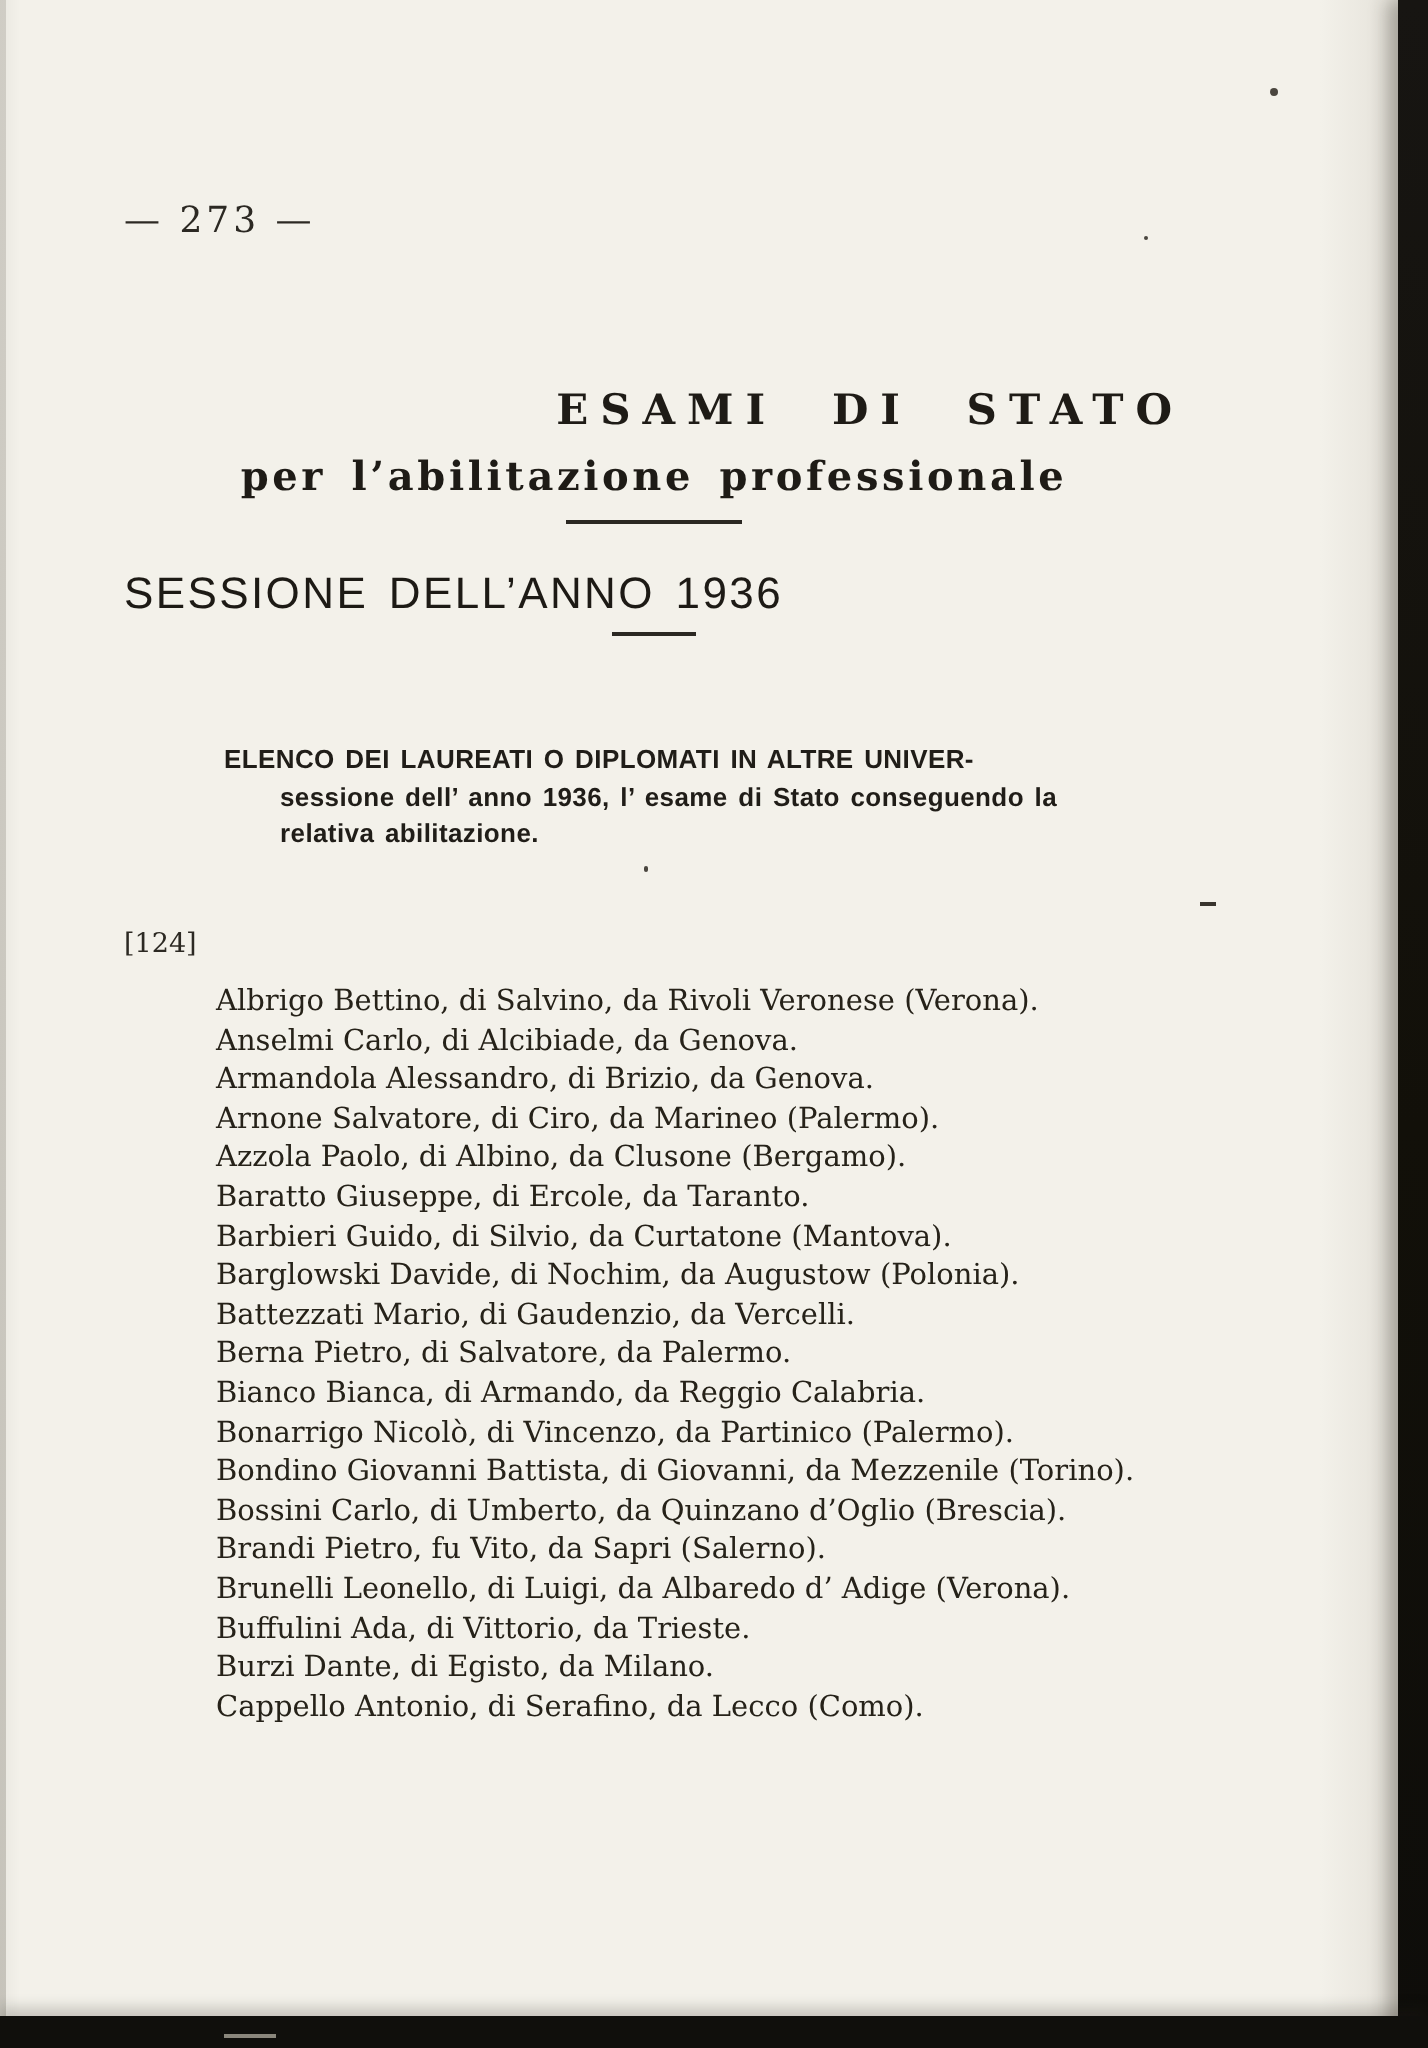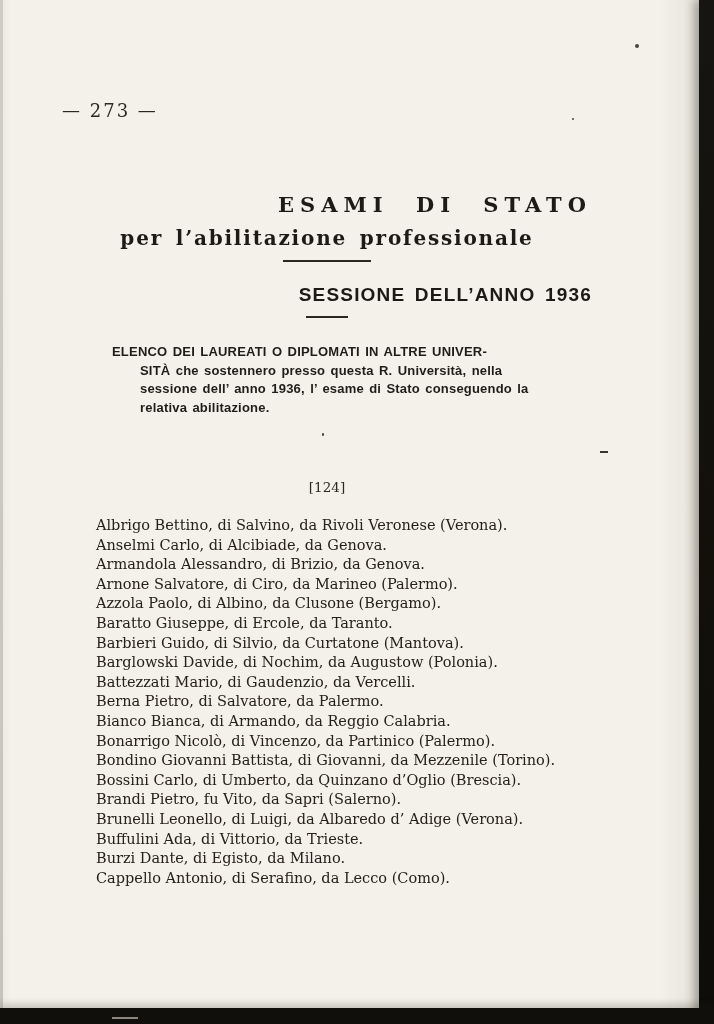--- a/index.html
+++ b/index.html
@@ -29,44 +29,44 @@
   .subtitle {
     position: absolute; top: 226px; left: 0; right: 0;
     text-align: center; font-weight: 700; font-size: 20px;
     letter-spacing: 1.8px; word-spacing: 4px; color: #1e1b16; white-space: nowrap;
   }
   .rule { position: absolute; left: 50%; transform: translateX(-50%); background: #2b2822; height: 2px; }
   .rule-title   { top: 260px; width: 88px; }
   .rule-session { top: 316px; width: 42px; }
   .session {
     position: absolute; top: 284px; left: 0; right: 0;
-    text-align: right; font-family: "Liberation Sans", "DejaVu Sans", sans-serif;
-    font-weight: 700; font-size: 19px; letter-spacing: 1.2px; word-spacing: 3px;
+    text-align: left; font-family: "Liberation Sans", "DejaVu Sans", sans-serif;
+    font-weight: 400; font-size: 22px; letter-spacing: 1.2px; word-spacing: 3px;
     color: #1d1a15; white-space: nowrap;
   }
   .intro {
     position: absolute; top: 343px; left: 50px; width: 440px;
     font-family: "Liberation Sans", "DejaVu Sans", sans-serif;
     font-weight: 700; font-size: 13px; line-height: 18.5px;
     letter-spacing: 0.2px; word-spacing: 1.5px; color: #201d18;
   }
   .intro-line { padding-left: 28px; white-space: nowrap; }
-  .intro-line.first { padding-left: 0; }
+  .intro-line.first { padding-left: 0; margin-top: 28px; }
   .section-heading {
     position: absolute; top: 440px; left: 0; right: 0;
     text-align: center; font-family: "Liberation Sans", "DejaVu Sans", sans-serif;
     font-weight: 700; font-size: 14.5px; letter-spacing: 0.4px; color: #1f1c17;
   }
   .section-count {
-    position: absolute; top: 479px; left: 0; right: 0;
-    text-align: center; font-size: 13.5px; color: #2c2923;
+    position: absolute; top: 464px; left: 0; right: 0;
+    font-size: 13.5px; color: #2c2923;
   }
   .list {
-    position: absolute; top: 492px; left: 34px; width: 470px;
-    font-size: 14.5px; line-height: 19.6px; color: #262219; margin-top: 24px;
+    position: absolute; top: 492px; left: 46px; width: 470px;
+    font-size: 14.5px; line-height: 19.6px; color: #262219;
   }
   .entry { white-space: nowrap; }
 
   
   .edge-left {
     position: absolute; left: 0; top: 0; width: 3px; height: 100%;
     background: linear-gradient(#c9c6be, #bdbab1); opacity: 0.8;
   }
   .edge-right {
     position: absolute; right: 0; top: 0; width: 15px; height: 100%;
@@ -95,21 +95,20 @@
 
     <div class="title">ESAMI DI STATO</div>
     <div class="subtitle">per l’abilitazione professionale</div>
     <div class="rule rule-title"></div>
 
     <div class="session">SESSIONE DELL’ANNO 1936</div>
     <div class="rule rule-session"></div>
 
     <div class="intro">
       <div class="intro-line first">ELENCO DEI LAUREATI O DIPLOMATI IN ALTRE UNIVER-</div>
-      <div class="intro-line">SITÀ che sostennero presso questa R. Università, nella</div>
       <div class="intro-line">sessione dell’ anno 1936, l’ esame di Stato conseguendo la</div>
       <div class="intro-line">relativa abilitazione.</div>
     </div>
 
     <div class="section-count">[124]</div>
 
     <div class="list">
       <p class="entry">Albrigo Bettino, di Salvino, da Rivoli Veronese (Verona).</p>
       <p class="entry">Anselmi Carlo, di Alcibiade, da Genova.</p>
       <p class="entry">Armandola Alessandro, di Brizio, da Genova.</p>

